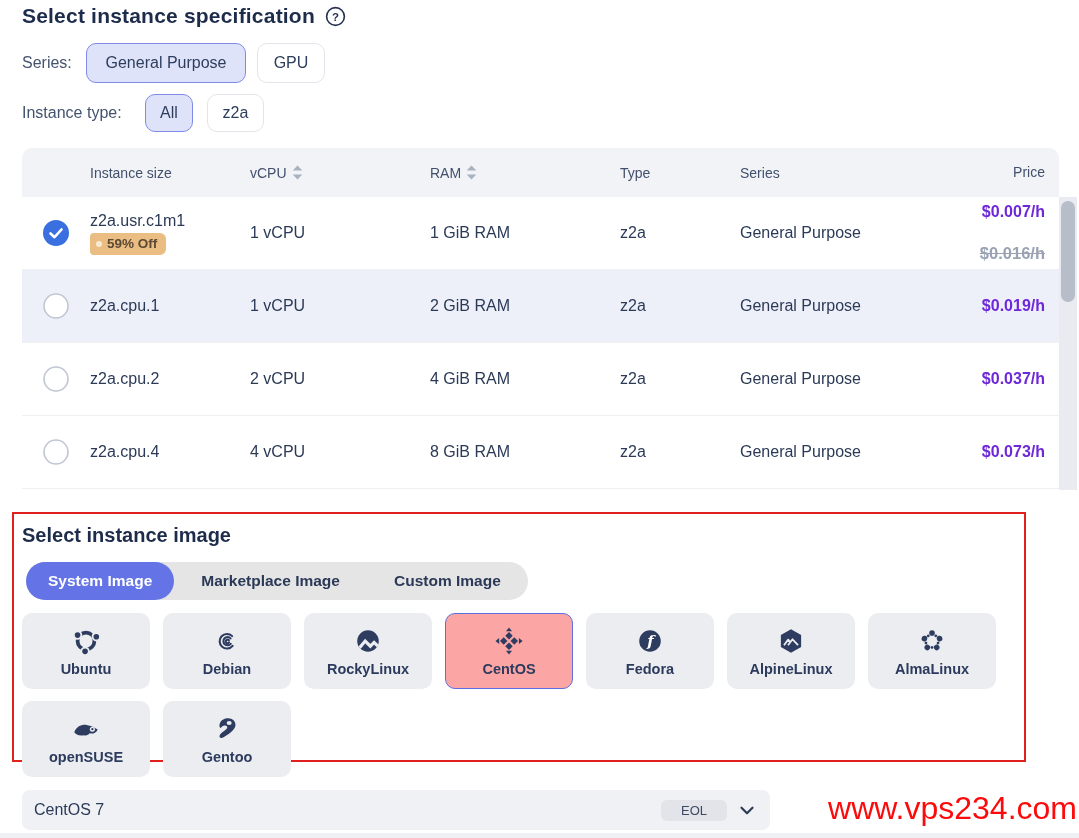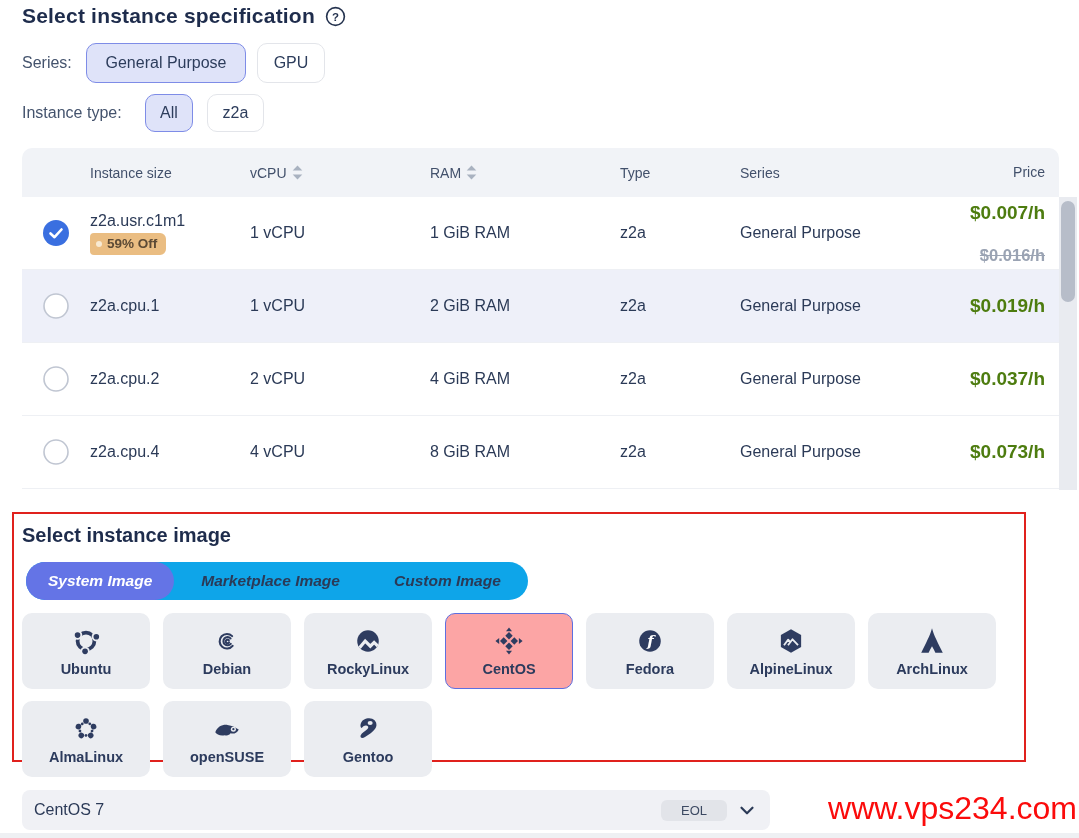--- a/index.html
+++ b/index.html
@@ -34,28 +34,28 @@
   .trow { height: 73px; background: #fff; border-bottom: 1px solid #eef0f4; font-size: 16px; color: #2b3a57; cursor: pointer; }
   .trow.alt { background: #eef0f9; }
   .c-radio { display: flex; justify-content: center; }
   .c-size { display: flex; flex-direction: column; align-items: flex-start; gap: 3px; }
   .badge {
     display: inline-flex; align-items: center; gap: 5px; height: 22px; padding: 0 9px 0 6px;
     background: #eabd82; color: #5c4a35; border-radius: 4px 6px 6px 4px; font-size: 13.5px; font-weight: 700;
   }
   .badge::before { content: ""; width: 6px; height: 6px; border-radius: 50%; background: #f8ead3; }
   .c-price { text-align: right; padding-right: 14px; line-height: 1.55; }
-  .price { color: #4d7c0f; font-weight: 700; font-size: 19px; }
+  .price { color: #6d28d9; font-weight: 700; font-size: 16px; }
   .price-old { color: #9aa3b3; font-weight: 700; font-size: 16.5px; text-decoration: line-through; margin-top: 16px; }
   .scroll-track { position: absolute; left: 1059px; top: 197px; width: 18px; height: 293px; background: #e9ebf0; }
   .scroll-thumb { position: absolute; left: 1061px; top: 201px; width: 14px; height: 101px; background: #b7bdc9; border-radius: 7px; }
   
   .img-section { position: absolute; left: 12px; top: 512px; width: 1014px; height: 250px; border: 2px solid #e0211d; background: #fff; }
   .img-title { position: absolute; left: 8px; top: 10px; font-size: 20px; font-weight: 700; color: #1e2c4c; }
-  .tabbar { position: absolute; left: 12px; top: 48px; display: inline-flex; align-items: center; background: #0ea5e9; border-radius: 20px; height: 38px; font-style: italic; }
+  .tabbar { position: absolute; left: 12px; top: 48px; display: inline-flex; align-items: center; background: #e5e5e5; border-radius: 20px; height: 38px; }
   .tab { height: 38px; display: flex; align-items: center; padding: 0 27px; border-radius: 20px; font-size: 15.5px; font-weight: 700; color: #2b3a57; cursor: pointer; }
   .tab.selected { background: #6474e6; color: #fff; padding: 0 22px; }
   .os-grid { position: absolute; left: 8px; top: 99px; display: grid; grid-template-columns: repeat(7, 128px); gap: 12px 13px; }
   .os-btn {
     width: 128px; height: 76px; background: #ebedf1; border: 1.5px solid transparent; border-radius: 10px;
     display: flex; flex-direction: column; align-items: center; justify-content: center; gap: 5px; cursor: pointer;
   }
   .os-btn.selected { background: #fca5a5; border-color: #5d6fe0; }
   .os-label { font-size: 14.5px; font-weight: 700; color: #2c3b5d; }
   .version-bar { position: absolute; left: 8px; top: 276px; width: 748px; height: 40px; background: #f0f1f5; border-radius: 8px; display: flex; align-items: center; padding: 0 12px; cursor: pointer; }
@@ -291,28 +291,20 @@
       <div class="os-btn">
         <span class="icon">
           <svg width="30" height="30" viewBox="0 0 32 32">
               <polygon points="16,3.5 26.8,9.7 26.8,22.3 16,28.5 5.2,22.3 5.2,9.7" fill="#2e3c60"></polygon>
               <path d="M8.5 20.5 L13 14.5 L15.8 18 M12.8 20.5 L17.6 14.2 L23.5 20.5" fill="none" stroke="#ebedf1" stroke-width="1.9" stroke-linejoin="round"></path>
             </svg>
         </span>
         <span class="os-label">AlpineLinux</span>
       </div>
 
-      <div class="os-btn">
-        <span class="icon">
-          <svg width="30" height="30" viewBox="0 0 32 32">
-              <path d="M16 2.5 C14.6 7.6 12.7 12.6 4.5 28.5 L12.4 28.5 C13.4 26.2 14.6 24 16 21.7 C17.4 24 18.6 26.2 19.6 28.5 L27.5 28.5 C19.3 12.6 17.4 7.6 16 2.5 Z" fill="#2e3c60"></path>
-            </svg>
-        </span>
-        <span class="os-label">ArchLinux</span>
-      </div>
 
       <div class="os-btn">
         <span class="icon">
           <svg width="30" height="30" viewBox="0 0 32 32" fill="#2e3c60">
               <g>
                 <circle cx="16" cy="7.5" r="3"></circle>
                 <circle cx="20" cy="10.5" r="1.5"></circle>
               </g>
               <g transform="rotate(72 16 16)">
                 <circle cx="16" cy="7.5" r="3"></circle>

